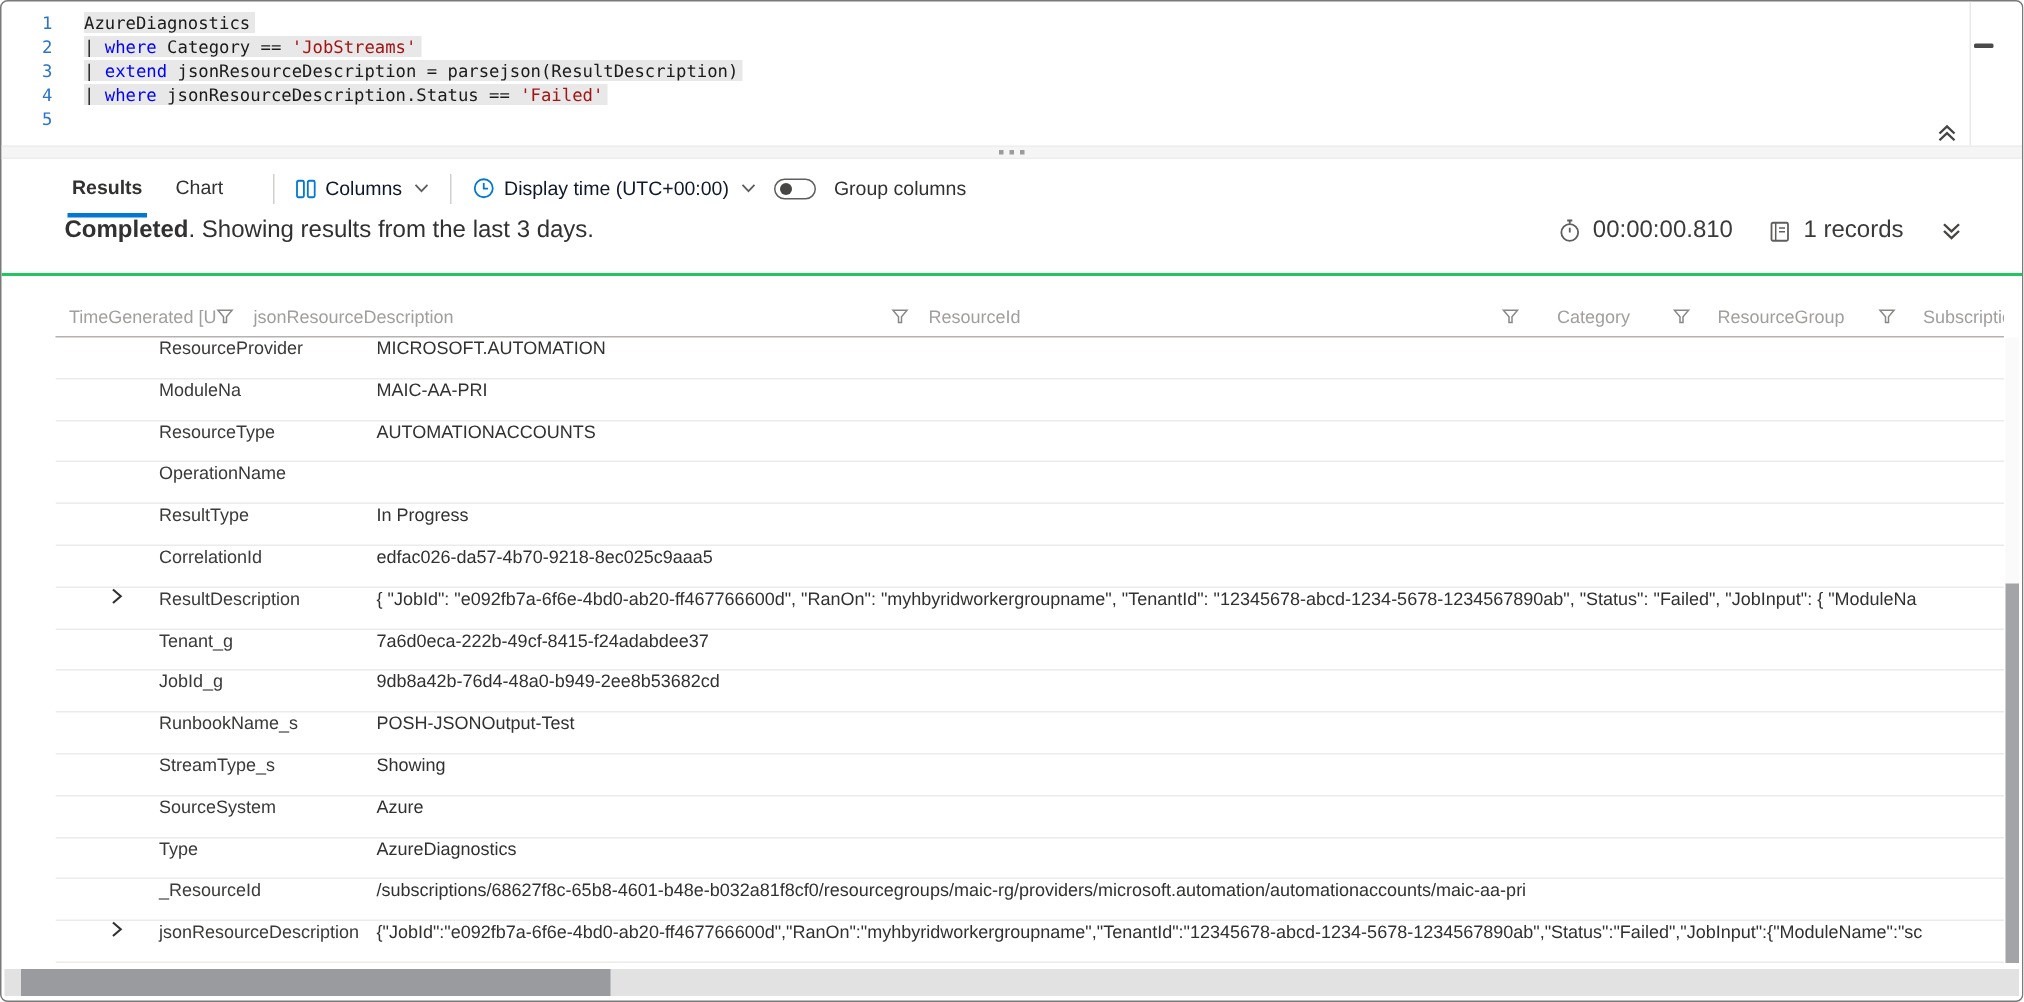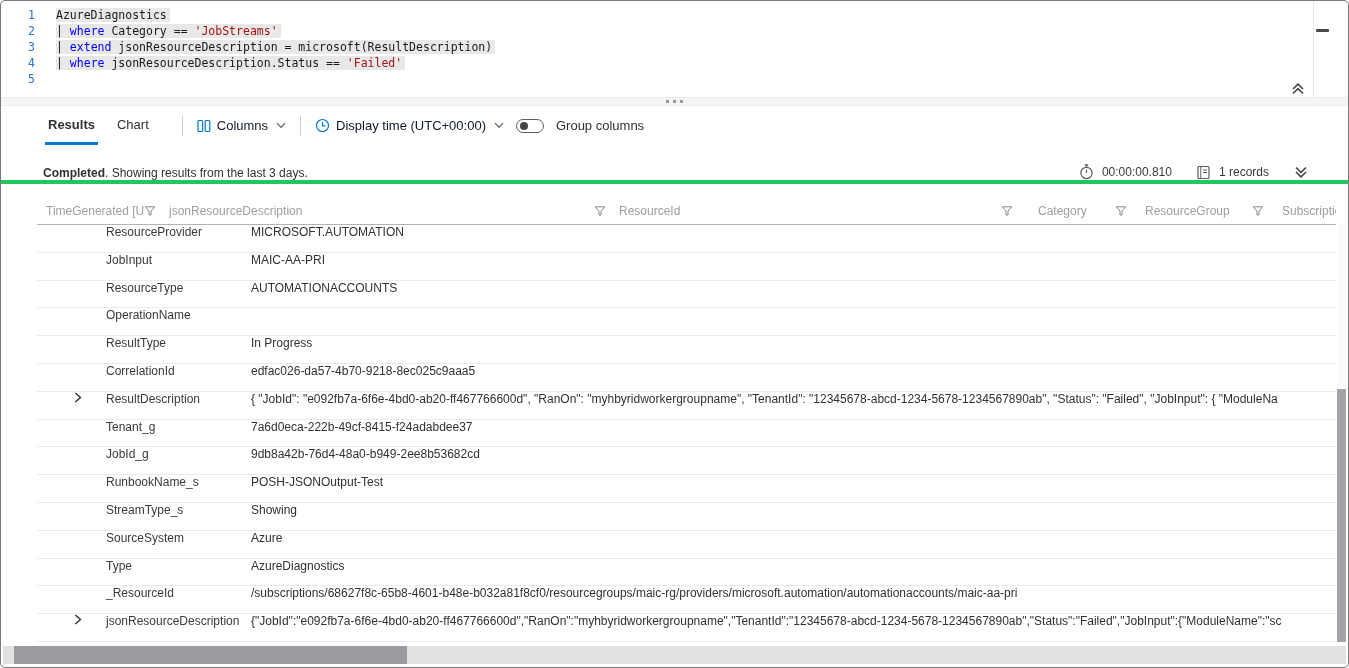--- a/index.html
+++ b/index.html
@@ -38,22 +38,22 @@
   .vdiv { width:1px; height:20px; background:#d2d0ce; margin:0 14px; }
   .tb-btn { display:flex; align-items:center; gap:6px; cursor:pointer; color:#0f172a; }
   .tb-btn svg.blue { color:#0078d4; }
   .chev { color:#605e5c; margin-left:2px; }
   .toggle { width:28px; height:14px; border:1px solid #605e5c; border-radius:8px;
     position:relative; margin:0 12px 0 12px; cursor:pointer; background:#fff; flex:none; }
   .toggle .knob { position:absolute; left:3px; top:2px; width:8px; height:8px; border-radius:50%; background:#484644; }
 
   
   .statusbar { position:absolute; top:144px; left:0; right:0; height:39px;
-    display:flex; align-items:flex-end; padding:0 39px 0 42px; font-size:12px; color:#323130;
-    border-bottom:4px solid #22c55e; }
+    display:flex; align-items:flex-start; padding:0 39px 0 42px; font-size:16px; color:#323130;
+    border-bottom:2px solid #22c55e; }
   .status-left b { font-weight:700; }
   .status-right { margin-left:auto; display:flex; align-items:center; gap:8px; color:#3b3a39; }
   .status-right .sp { width:8px; }
   .gray-ic { color:#605e5c; }
 
   
   .grid { position:absolute; top:183px; left:0; right:0; bottom:24px; overflow:hidden; }
   .grid-header { margin:13px 12px 0 36px; height:28px; display:flex; align-items:center;
     border-bottom:1px solid #b5b2af; color:#a19f9d; font-size:12px; overflow:hidden; white-space:nowrap; }
   .hcell { display:flex; align-items:center; height:100%; flex:none; overflow:hidden; cursor:pointer; }
@@ -75,21 +75,21 @@
 </style>
 </head>
 <body>
 
 <div class="window">
 
   <div class="editor">
     <div id="code-lines">
         <div class="code-line"><span class="line-num">1</span><span class="line-content hl"><span class="seg-wrap"><span class="tok-plain">AzureDiagnostics</span></span></span></div>
         <div class="code-line"><span class="line-num">2</span><span class="line-content hl"><span class="seg-wrap"><span class="tok-plain">| </span><span class="tok-kw">where</span><span class="tok-plain"> Category == </span><span class="tok-str">'JobStreams'</span></span></span></div>
-        <div class="code-line"><span class="line-num">3</span><span class="line-content hl"><span class="seg-wrap"><span class="tok-plain">| </span><span class="tok-kw">extend</span><span class="tok-plain"> jsonResourceDescription = microsoft(ResultDescription)</span></span></span></div>
+        <div class="code-line"><span class="line-num">3</span><span class="line-content hl"><span class="seg-wrap"><span class="tok-plain">| </span><span class="tok-kw">extend</span><span class="tok-plain"> jsonResourceDescription = parsejson(ResultDescription)</span></span></span></div>
         <div class="code-line"><span class="line-num">4</span><span class="line-content hl"><span class="seg-wrap"><span class="tok-plain">| </span><span class="tok-kw">where</span><span class="tok-plain"> jsonResourceDescription.Status == </span><span class="tok-str">'Failed'</span></span></span></div>
         <div class="code-line"><span class="line-num">5</span><span class="line-content"><span class="seg-wrap"></span></span></div>
       </div>
     <div class="editor-vline"></div>
     <div class="editor-dash"></div>
   </div>
 
   <div class="collapse-editor">
     <svg width="16" height="15" viewBox="0 0 16 15">
       <path d="M3 8 L8 3.2 L13 8" fill="none" stroke="currentColor" stroke-width="1.6"></path>
@@ -204,21 +204,21 @@
     <div class="grid-body" id="grid-body">
         <div class="grow">
           <div class="g-gutter"></div>
           <div class="g-chev"></div>
           <div class="g-name">ResourceProvider</div>
           <div class="g-value">MICROSOFT.AUTOMATION</div>
         </div>
         <div class="grow">
           <div class="g-gutter"></div>
           <div class="g-chev"></div>
-          <div class="g-name">JobInput</div>
+          <div class="g-name">ModuleNa</div>
           <div class="g-value">MAIC-AA-PRI</div>
         </div>
         <div class="grow">
           <div class="g-gutter"></div>
           <div class="g-chev"></div>
           <div class="g-name">ResourceType</div>
           <div class="g-value">AUTOMATIONACCOUNTS</div>
         </div>
         <div class="grow">
           <div class="g-gutter"></div>

